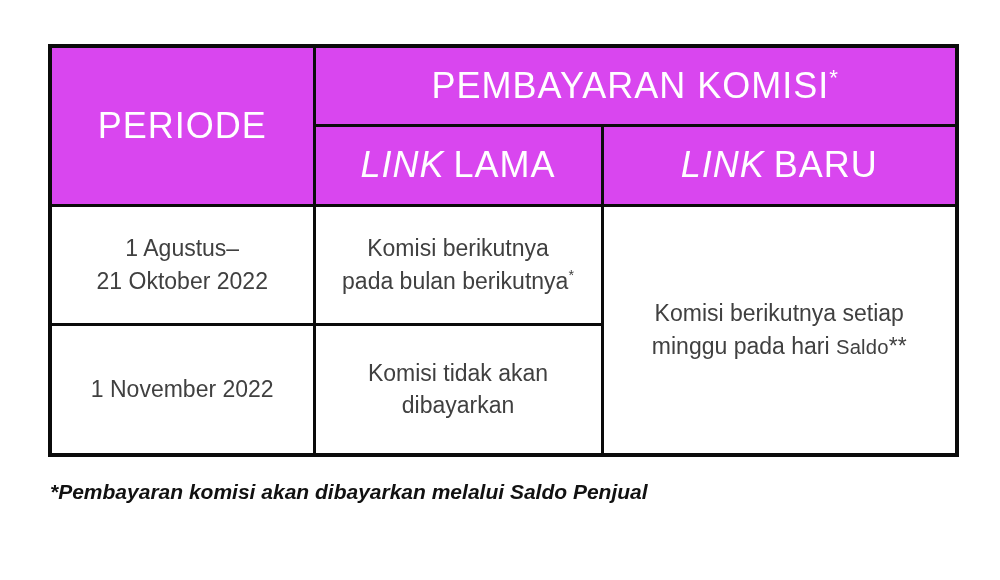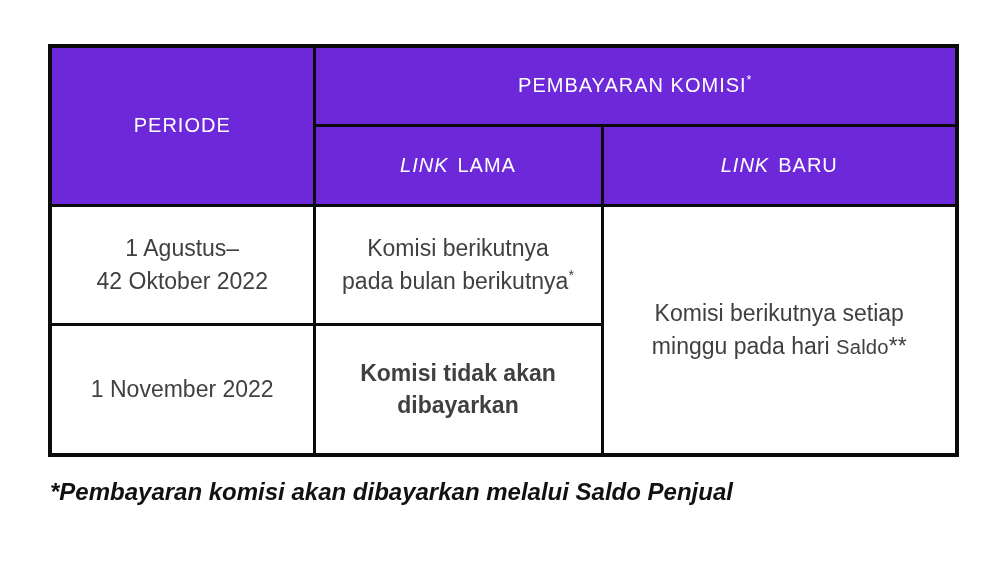--- a/index.html
+++ b/index.html
@@ -26,50 +26,50 @@
     border: 4px solid #0b0b0b;
   }
   table.commission td {
     border: 3px solid #0b0b0b;
     text-align: center;
     vertical-align: middle;
     padding: 4px 10px;
     box-sizing: border-box;
   }
   td.orange {
-    background: #6d28d9;
+    background: #d946ef;
     color: #ffffff;
-    font-size: 20px;
+    font-size: 36px;
     letter-spacing: 1px;
   }
   tr.hdr-row-1 { height: 79px; }
   tr.hdr-row-2 { height: 80px; }
   tr.body-row-1 { height: 119px; }
   tr.body-row-2 { height: 131px; }
 
   .body-cell {
     font-size: 23px;
     line-height: 1.42;
     color: #404040;
   }
-  .bold-cell { font-weight: bold; }
+  .bold-cell { font-weight: normal; }
   .italic { font-style: italic; }
   .word-gap { margin-right: 9px; }
   sup.ast {
     font-size: 0.62em;
     vertical-align: super;
     line-height: 0;
   }
   .rabu { font-size: 0.88em; letter-spacing: 0.2px; }
 
   .footnotes {
     position: absolute;
     left: 50px;
     top: 474px;
-    font-size: 24px;
+    font-size: 21px;
     font-weight: bold;
     font-style: italic;
     line-height: 35px;
     color: #111111;
     white-space: nowrap;
   }
 </style>
 </head>
 <body>
 
@@ -94,21 +94,21 @@
         <td class="orange">
           <span class="italic word-gap">LINK</span><span>LAMA</span>
         </td>
         <td class="orange">
           <span class="italic word-gap">LINK</span><span>BARU</span>
         </td>
       </tr>
       <tr class="body-row-1">
         <td class="body-cell">
           <div>1 Agustus–</div>
-          <div>42 Oktober 2022</div>
+          <div>21 Oktober 2022</div>
         </td>
         <td class="body-cell">
           <div>Komisi berikutnya</div>
           <div><span>pada bulan berikutnya</span><sup class="ast">*</sup></div>
         </td>
         <td class="body-cell" rowspan="2">
           <div>Komisi berikutnya setiap</div>
           <div><span>minggu pada hari </span><span class="rabu">Saldo</span><span>**</span></div>
         </td>
       </tr>

